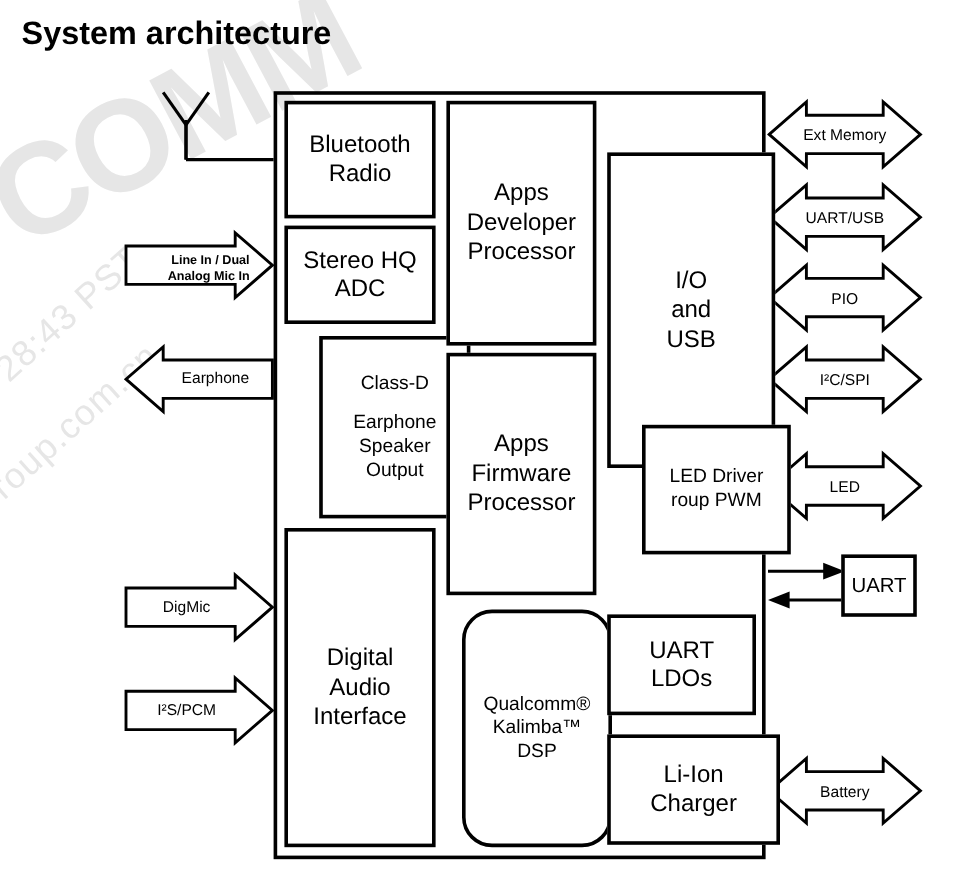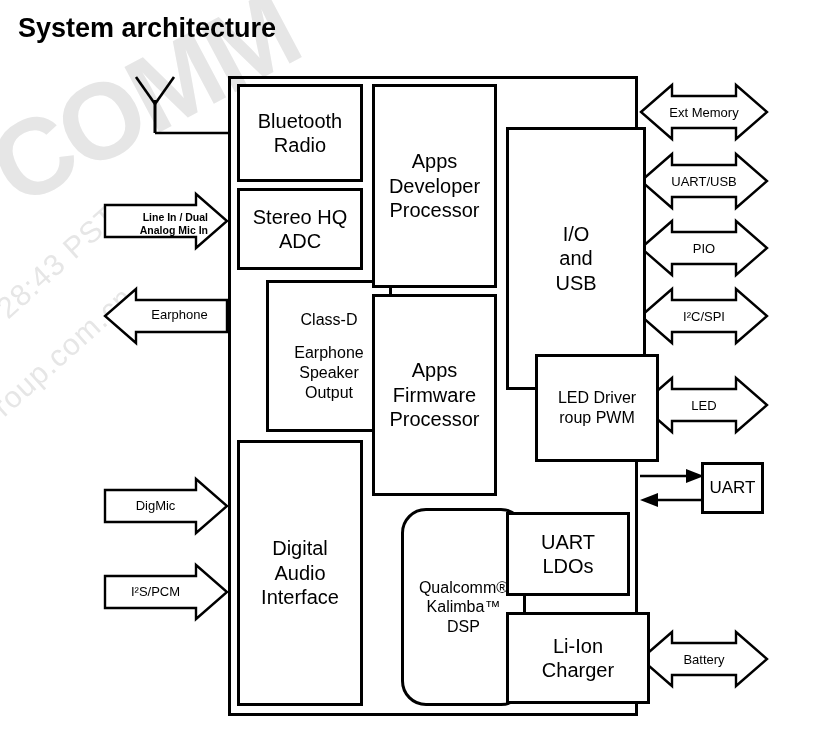--- a/index.html
+++ b/index.html
@@ -231,21 +231,21 @@
     <span class="ln">Developer</span>
     <span class="ln">Processor</span>
   </div>
 
   <div class="block" style="left:372px; top:294px; width:125px; height:202px;">
     <span class="ln">Apps</span>
     <span class="ln">Firmware</span>
     <span class="ln">Processor</span>
   </div>
 
-  <div class="block medium-text" style="left:372px; top:508px; width:125px; height:198px;border-radius:25px;">
+  <div class="block medium-text" style="left:356px; top:508px; width:125px; height:198px;border-radius:25px;">
     <span class="ln">Qualcomm®</span>
     <span class="ln">Kalimba™</span>
     <span class="ln">DSP</span>
   </div>
 
   <div class="block" style="left:506px; top:84px; width:140px; height:263px;margin-top:43px;">
     <span class="ln">I/O</span>
     <span class="ln">and</span>
     <span class="ln">USB</span>
   </div>

